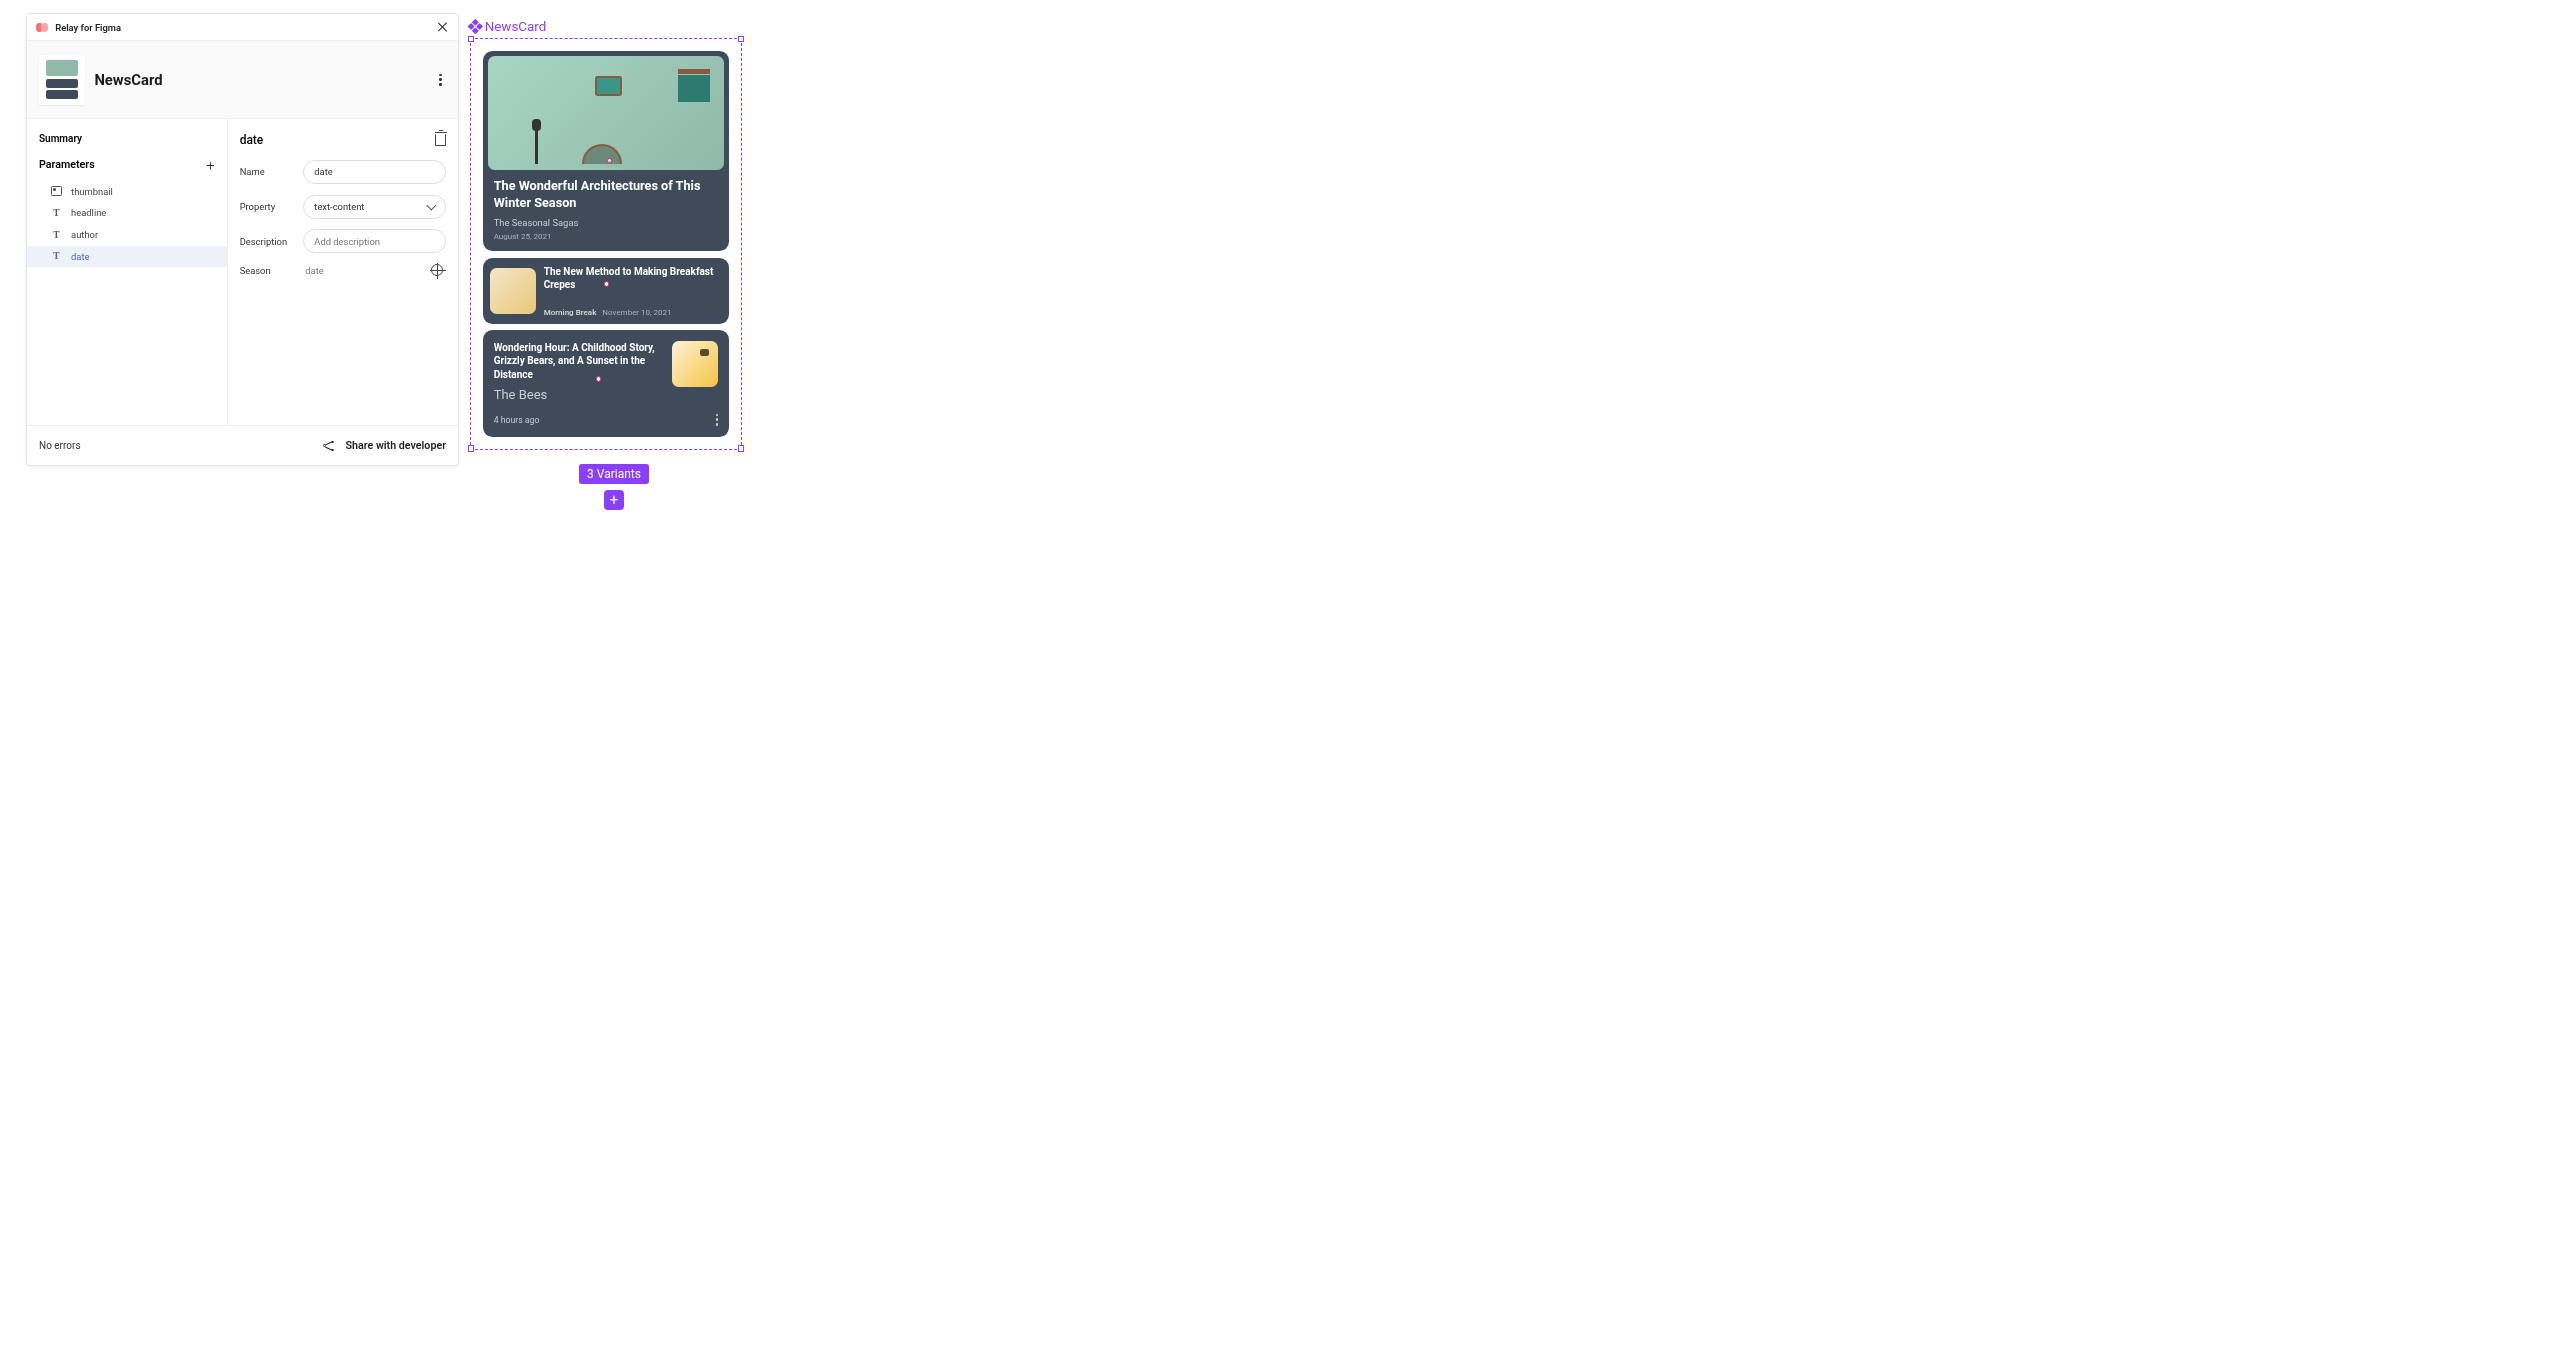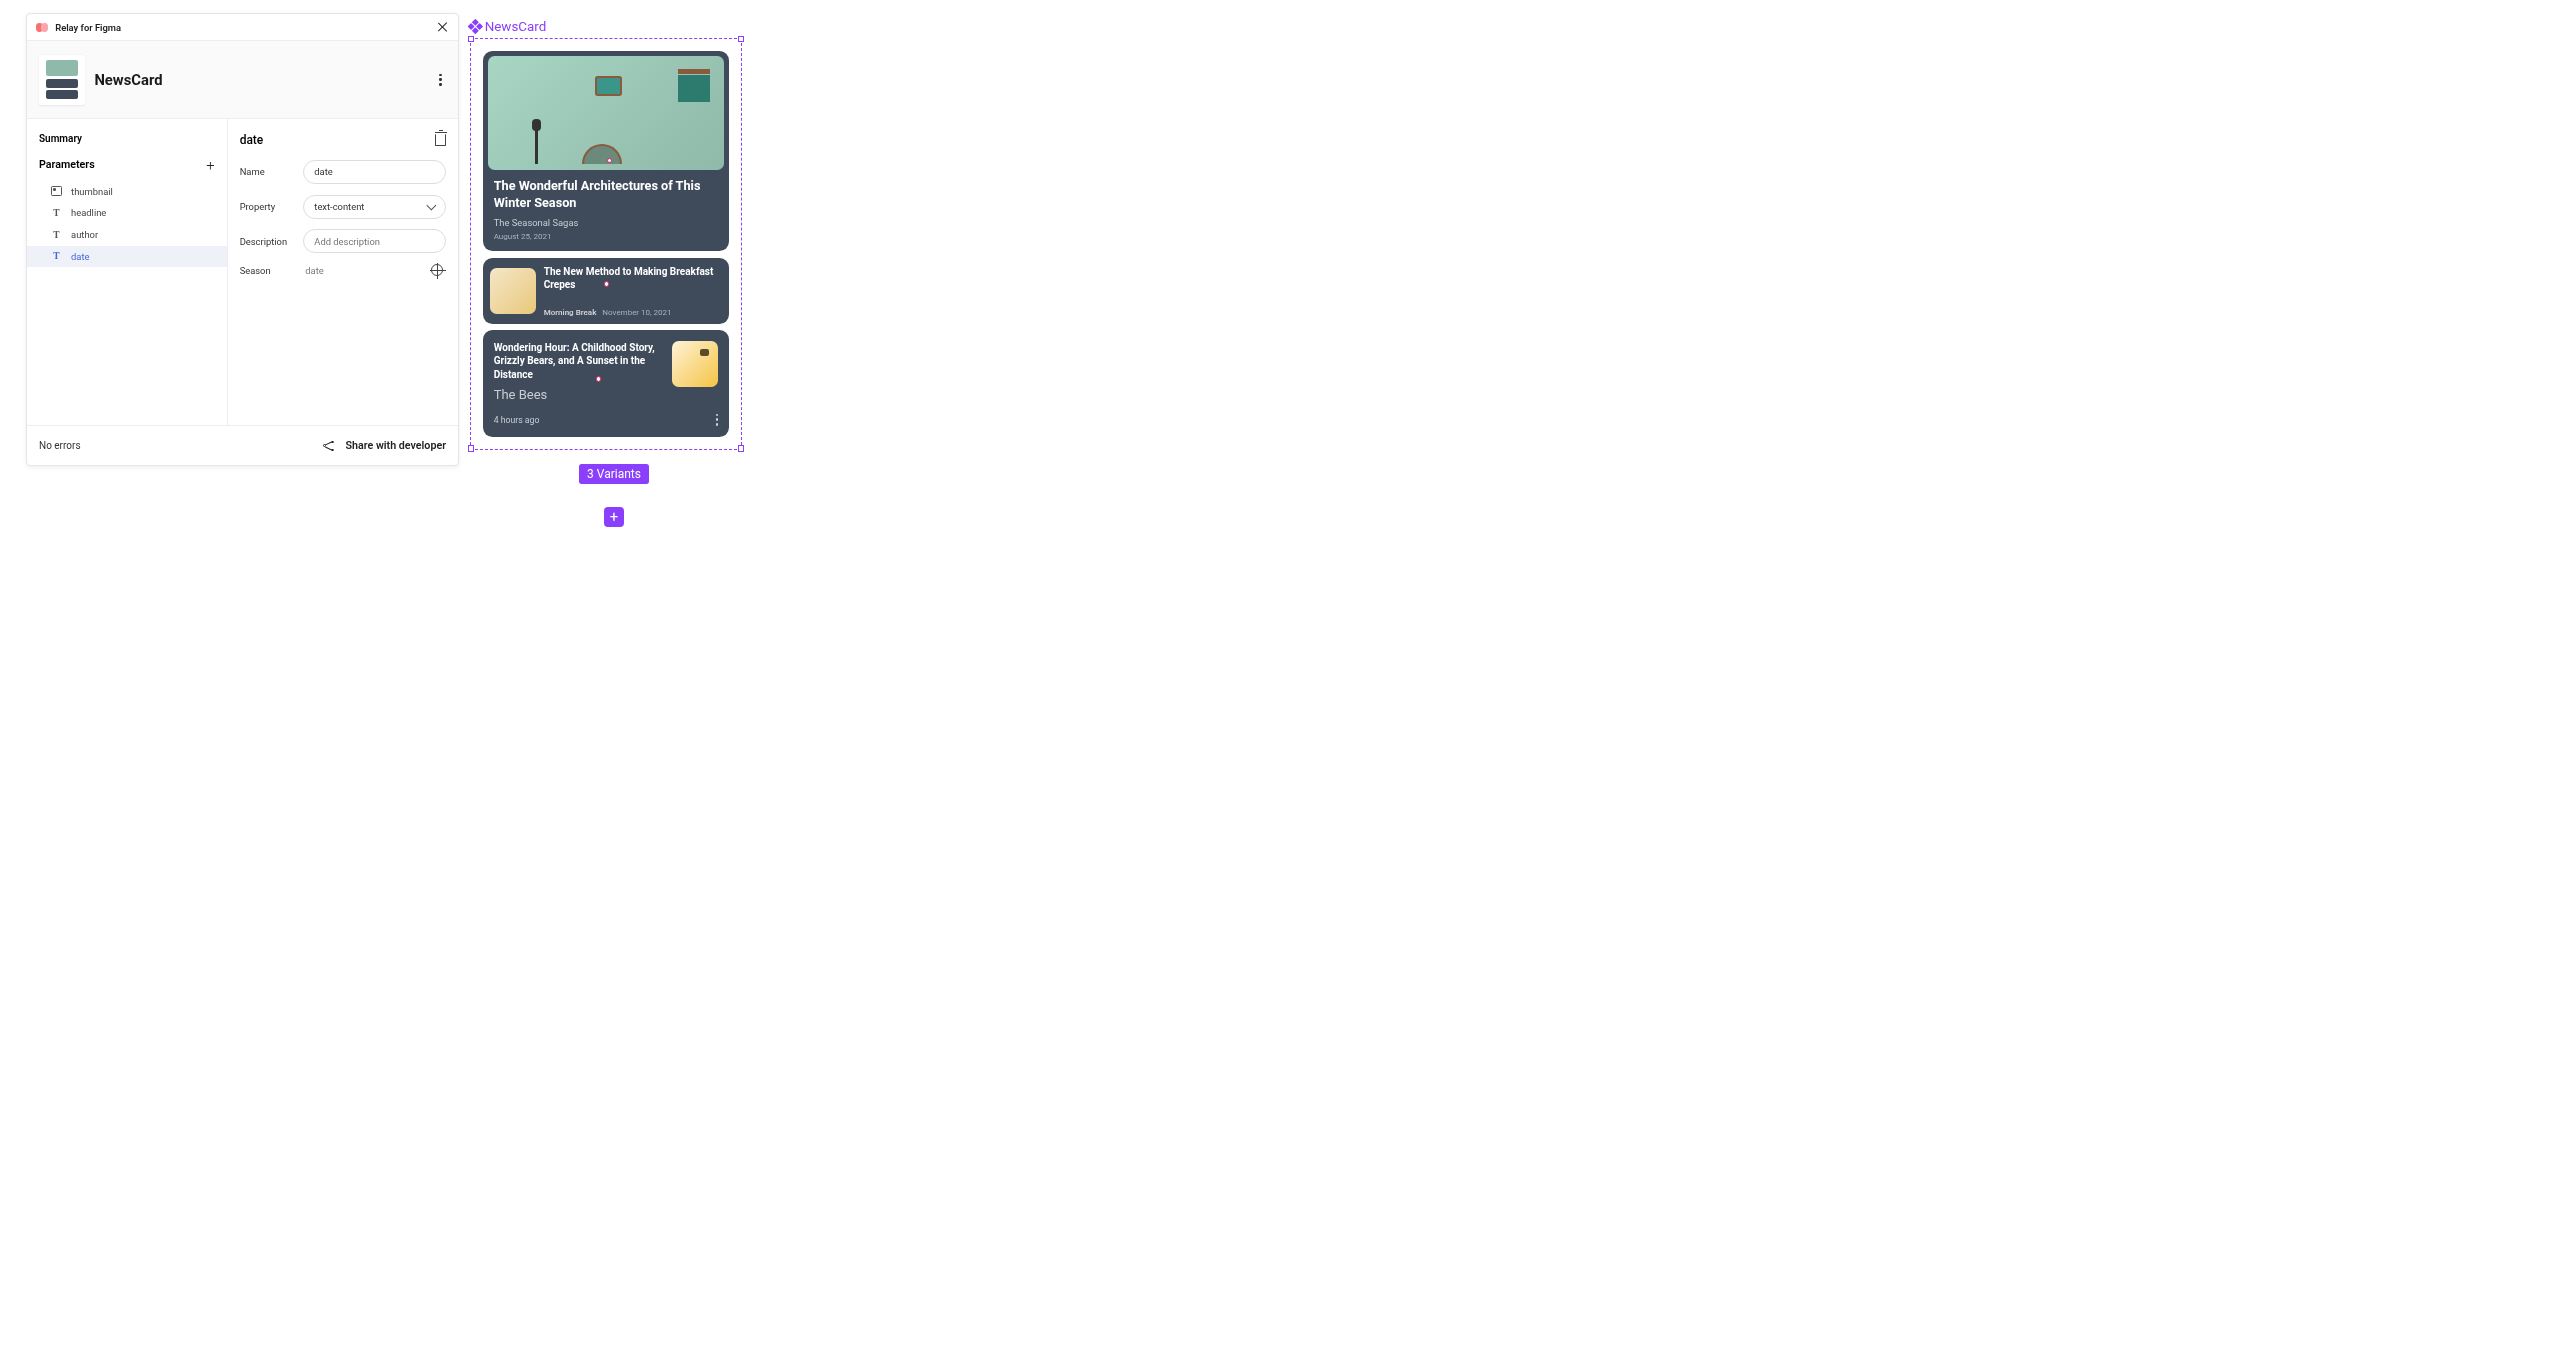--- a/index.html
+++ b/index.html
@@ -111,21 +111,21 @@
 .card-vert .author { font-size: 13px; color: #c8cdd4; }
 .card-vert .thumb { width: 46px; height: 46px; border-radius: 6.7px; background: linear-gradient(135deg, #fff3d6, #f5c445); flex-shrink: 0; position: relative; }
 .card-vert .thumb:after { content: ""; position: absolute; width: 9.4px; height: 6.7px; background: #5a4a2a; top: 8px; right: 9.4px; border-radius: 2px; }
 .card-vert .bottom { display: flex; align-items: center; justify-content: space-between; margin-top: 12px; }
 .card-vert .date { font-size: 8.7px; color: #c8cdd4; }
 .vdots { display: flex; flex-direction: column; gap: 2px; }
 .vdots span { width: 2.7px; height: 2.7px; background: #d0d4da; border-radius: 50%; }
 
 .dot-marker { position: absolute; width: 5.4px; height: 5.4px; background: #fff; border: 1.3px solid #e91e63; border-radius: 50%; }
 
-.variants-badge { background: #8a3ffc; color: #fff; padding: 2.7px 8px; font-size: 12px; border-radius: 2.7px; display: inline-block; margin: 8px auto 23px; }
+.variants-badge { background: #8a3ffc; color: #fff; padding: 2.7px 8px; font-size: 12px; border-radius: 2.7px; display: inline-block; margin: 8px auto 6px; }
 .add-variant { width: 20px; height: 20px; background: #8a3ffc; border-radius: 4px; display: flex; align-items: center; justify-content: center; color: #fff; font-size: 14.8px; margin: 0 auto; cursor: pointer; }
 .below-frame { text-align: center; margin-top: 6.7px; }
 </style>
 </head>
 <body>
 
 <div class="panel">
   <div class="panel-header">
     <div class="panel-title-wrap">
       <div class="plugin-logo"></div>

